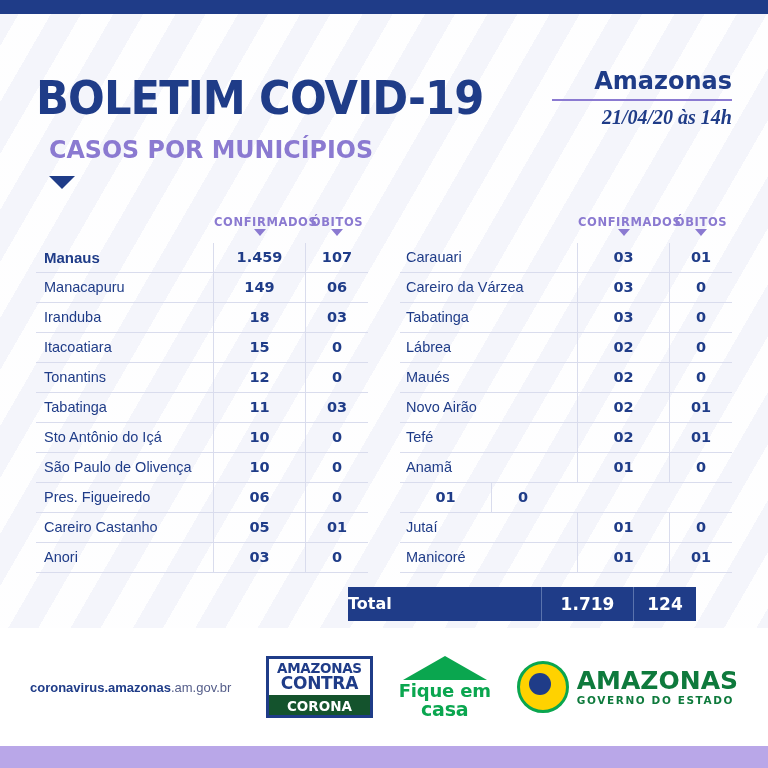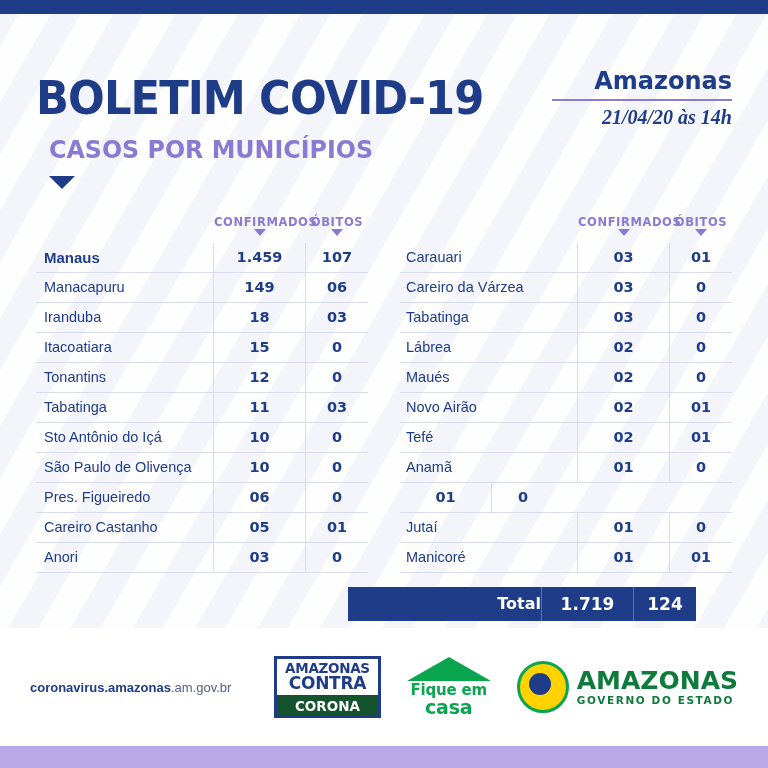--- a/index.html
+++ b/index.html
@@ -212,21 +212,21 @@
     height: 34px;
     color: #ffffff;
   }
   .total-wrap {
     position: relative;
     height: 40px;
     margin-top: 8px;
   }
   .total-label {
     flex: 1 1 auto;
-    text-align: right;
+    text-align: left;
     font-family: "DejaVu Sans", sans-serif;
     font-weight: bold;
     font-size: 16px;
     border-right: 1px solid #5a73ad;
     height: 34px;
     line-height: 34px;
     box-sizing: border-box;
   }
   .total-num {
     width: 92px;
@@ -294,21 +294,21 @@
     color: #0aa64f;
     line-height: 1;
   }
   .house {
     width: 0; height: 0;
     border-left: 42px solid transparent;
     border-right: 42px solid transparent;
     border-bottom: 24px solid #0aa64f;
     margin: 0 auto 2px auto;
   }
-  .logo-fiq .f1 { font-size: 15px; letter-spacing: -0.2px; }
+  .logo-fiq .f1 { font-size: 18px; letter-spacing: -0.2px; }
   .logo-fiq .f2 { font-size: 19px; letter-spacing: -0.2px; }
   .logo-gov {
     display: flex;
     align-items: center;
     gap: 8px;
   }
   .brasao {
     width: 46px; height: 46px;
     border-radius: 50%;
     background: #ffd200;

